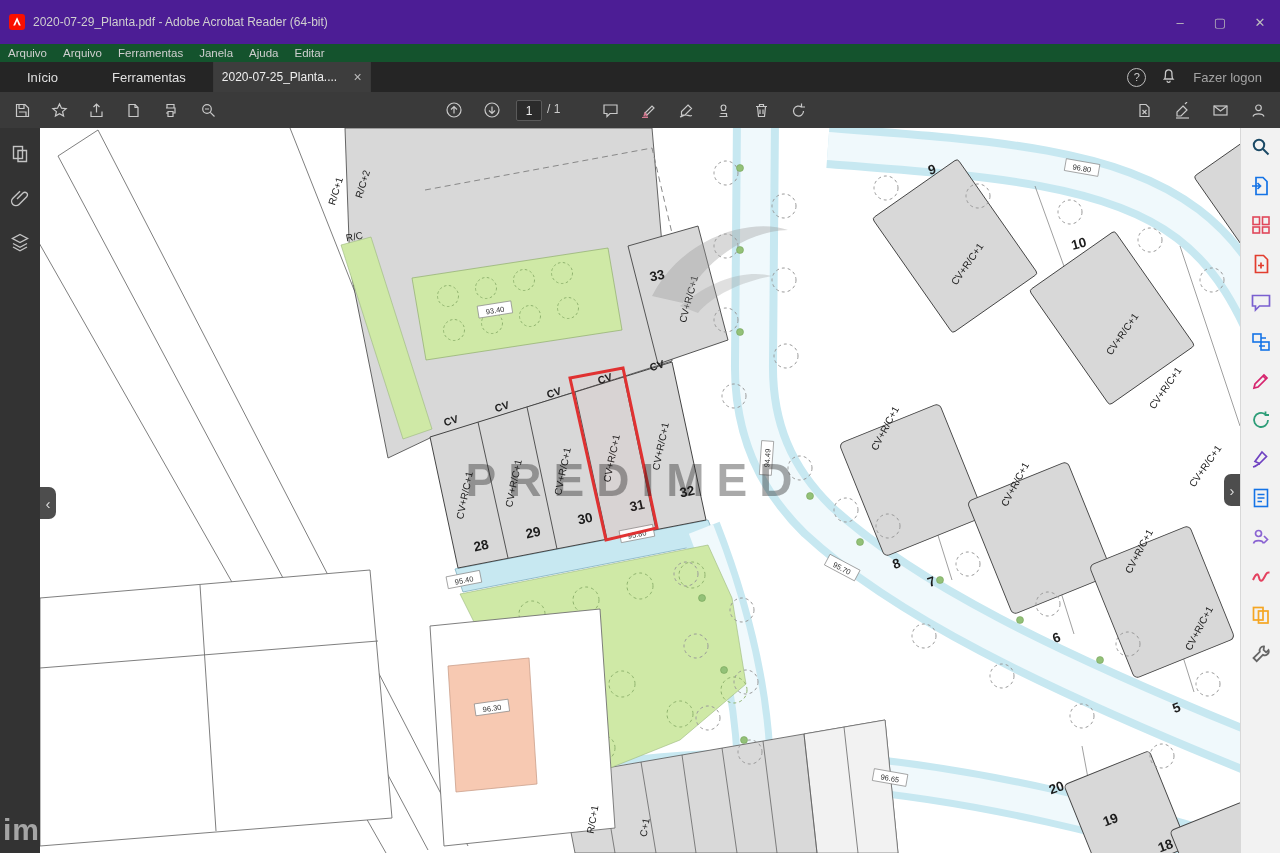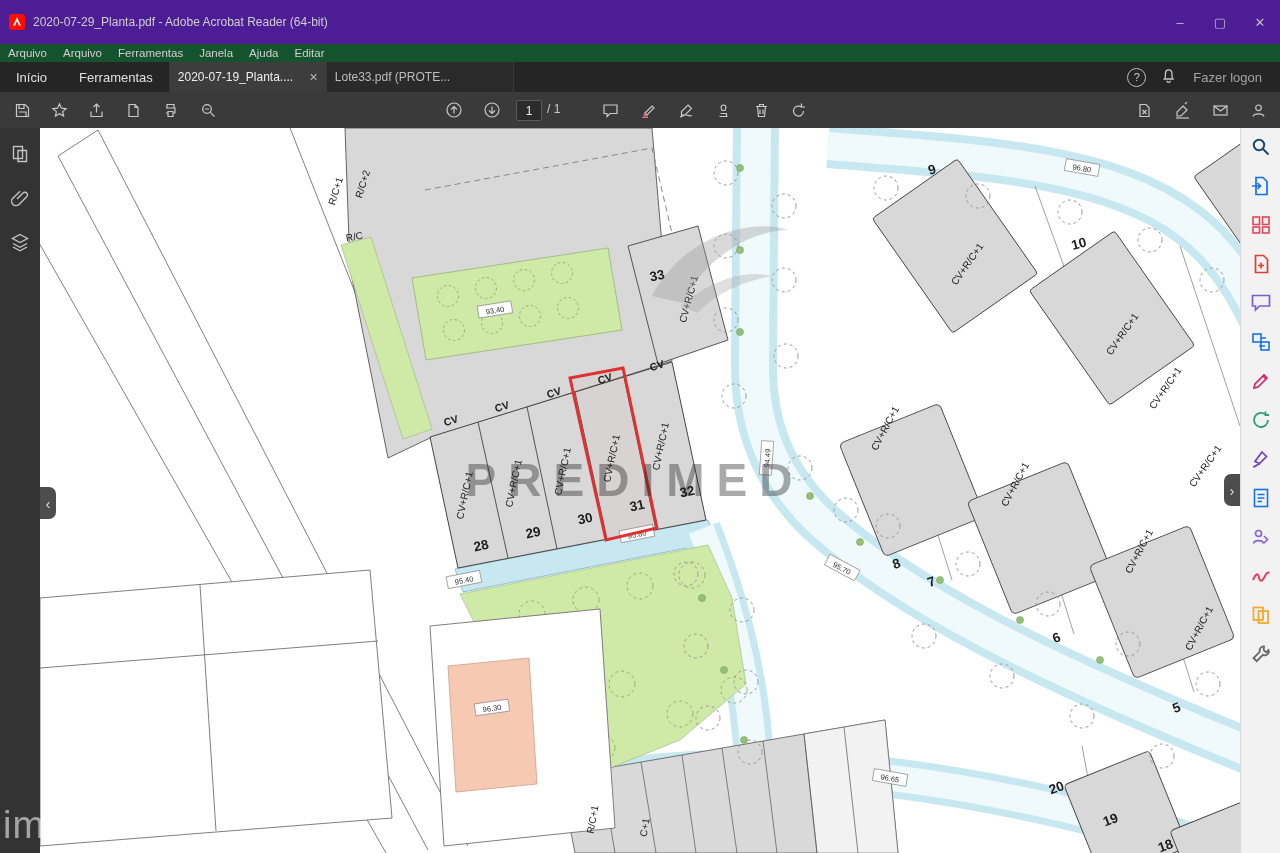--- a/index.html
+++ b/index.html
@@ -11,21 +11,21 @@
   .app-ico{margin-left:9px;width:16px;height:16px;display:inline-block;}
   .wtitle{margin-left:8px;font-size:12px;color:#cfcfcf;}
   .wctrls{margin-left:auto;display:flex;height:100%;}
   .wbtn{width:40px;height:100%;display:flex;align-items:center;justify-content:center;
         font-size:13px;color:#bdbdbd;cursor:default;}
   .menubar{position:absolute;left:0;top:44px;width:1280px;height:18px;background:#14532d;
            display:flex;align-items:center;}
   .mitem{font-size:11.5px;color:#cfcfcf;padding:0 8px;cursor:default;}
   .tabbar{position:absolute;left:0;top:62px;width:1280px;height:30px;background:#252525;
           display:flex;align-items:stretch;border-bottom:1px solid #1a1a1a;}
-  .apptab{padding:0 16px;font-size:13px;color:#e0e0e0;display:flex;align-items:center;}
+  .apptab{padding:0 27px;font-size:13px;color:#e0e0e0;display:flex;align-items:center;}
   .doctab{width:140px;display:flex;align-items:center;padding:0 8px;border-left:1px solid #3a3a3a;
           color:#bdbdbd;font-size:12px;background:#2a2a2a;}
   .doctab.active{background:#3d3d3d;color:#eeeeee;border-left:1px solid #3a3a3a;}
   .dtlabel{white-space:nowrap;overflow:hidden;flex:1;}
   .dtclose{margin-left:6px;font-size:14px;color:#bbb;}
   .tspacer{flex:1;border-left:1px solid #3a3a3a;}
   .helpbtn{width:17px;height:17px;border:1.4px solid #bbb;border-radius:50%;color:#ccc;
            font-size:11px;display:flex;align-items:center;justify-content:center;align-self:center;margin-right:14px;}
   .bellbtn{align-self:center;margin-right:16px;}
   .login{align-self:center;font-size:13px;color:#a3a3a3;margin-right:18px;}
@@ -46,21 +46,21 @@
   .rricon{width:22px;height:22px;}
   
   .canvas{position:absolute;left:40px;top:128px;width:1200px;height:725px;background:#fff;overflow:hidden;}
   .nav-left{position:absolute;left:40px;top:487px;width:16px;height:32px;background:#4d4d4d;
             color:#ddd;border-radius:0 7px 7px 0;display:flex;align-items:center;justify-content:center;
             font-size:15px;}
   .nav-right{position:absolute;right:40px;top:474px;width:16px;height:32px;background:#4d4d4d;
              color:#ddd;border-radius:7px 0 0 7px;display:flex;align-items:center;justify-content:center;
              font-size:15px;}
   .corner-wm{position:absolute;left:3px;bottom:6px;color:rgba(240,240,240,.6);
-             font-size:38px;font-weight:normal;letter-spacing:1px;z-index:5;}
+             font-size:30px;font-weight:bold;letter-spacing:1px;z-index:5;}
   svg text{font-family:"Liberation Sans",sans-serif;fill:#1c1c1c;}
   .dim{fill:#ffffff;stroke:#888;stroke-width:.7;}
   .dimt{font-size:7.5px;text-anchor:middle;fill:#333;}
   .lotnum{font-size:13.5px;font-weight:bold;text-anchor:middle;}
   .lbl{font-size:10px;text-anchor:middle;}
   .lbl-s{font-size:10.5px;font-weight:bold;text-anchor:middle;}
 </style>
 </head>
 <body>
 
@@ -85,25 +85,22 @@
   <span class="mitem">Ferramentas</span>
   <span class="mitem">Janela</span>
   <span class="mitem">Ajuda</span>
   <span class="mitem">Editar</span>
 </div>
 
 <div class="tabbar">
   <div class="apptab">Início</div>
   <div class="apptab">Ferramentas</div>
   <div class="doctab active">
-    <span class="dtlabel">2020-07-19_Planta....</span>
+    <span class="dtlabel">2020-07-25_Planta....</span>
     <span class="dtclose">×</span>
-  </div>
-  <div class="doctab" style="width:170px">
-    <span class="dtlabel">Lote33.pdf (PROTE...</span>
   </div>
   <div class="tspacer"></div>
   <div class="helpbtn">?</div>
   <div class="bellbtn">
     <svg width="17" height="17" viewBox="0 0 17 17" fill="none" stroke="#c9c9c9" stroke-width="1.3">
         <path d="M4.5 12c1-1 1-6 1-6a3.2 3.2 0 0 1 6.4 0s0 5 1 6z"></path>
         <path d="M7 13.8a1.6 1.6 0 0 0 3.2 0"></path>
       </svg>
   </div>
   <div class="login">Fazer logon</div>

